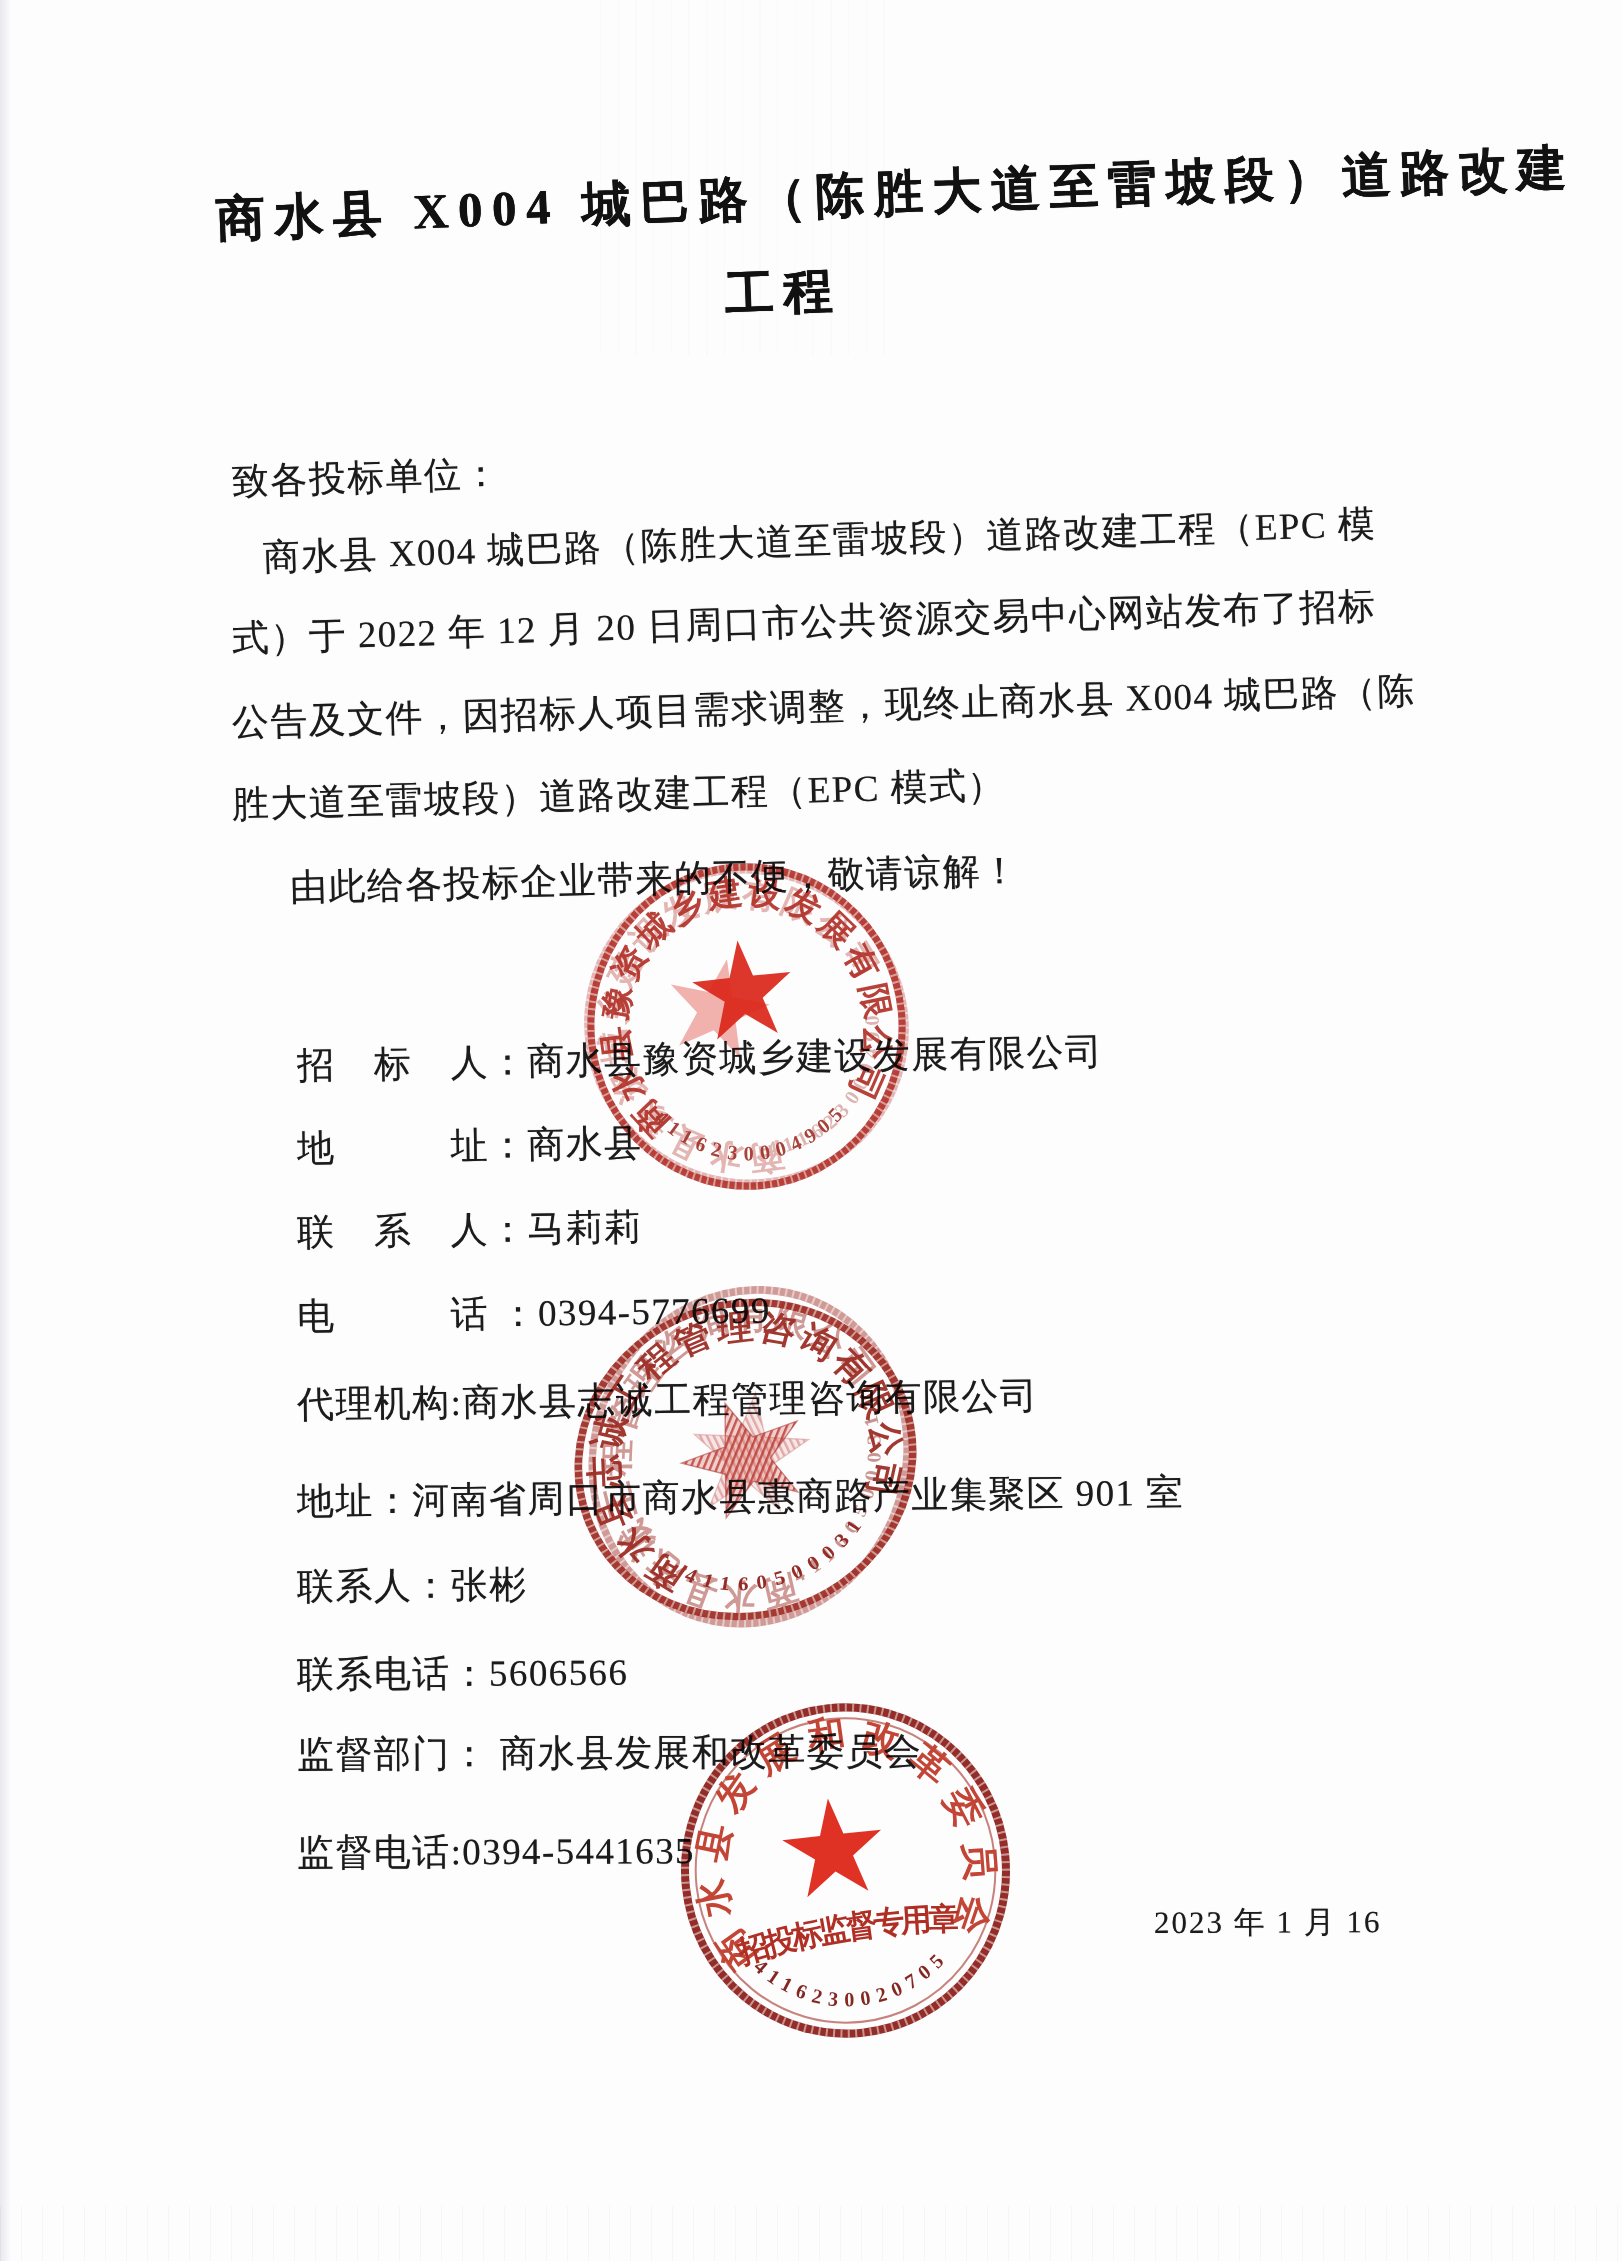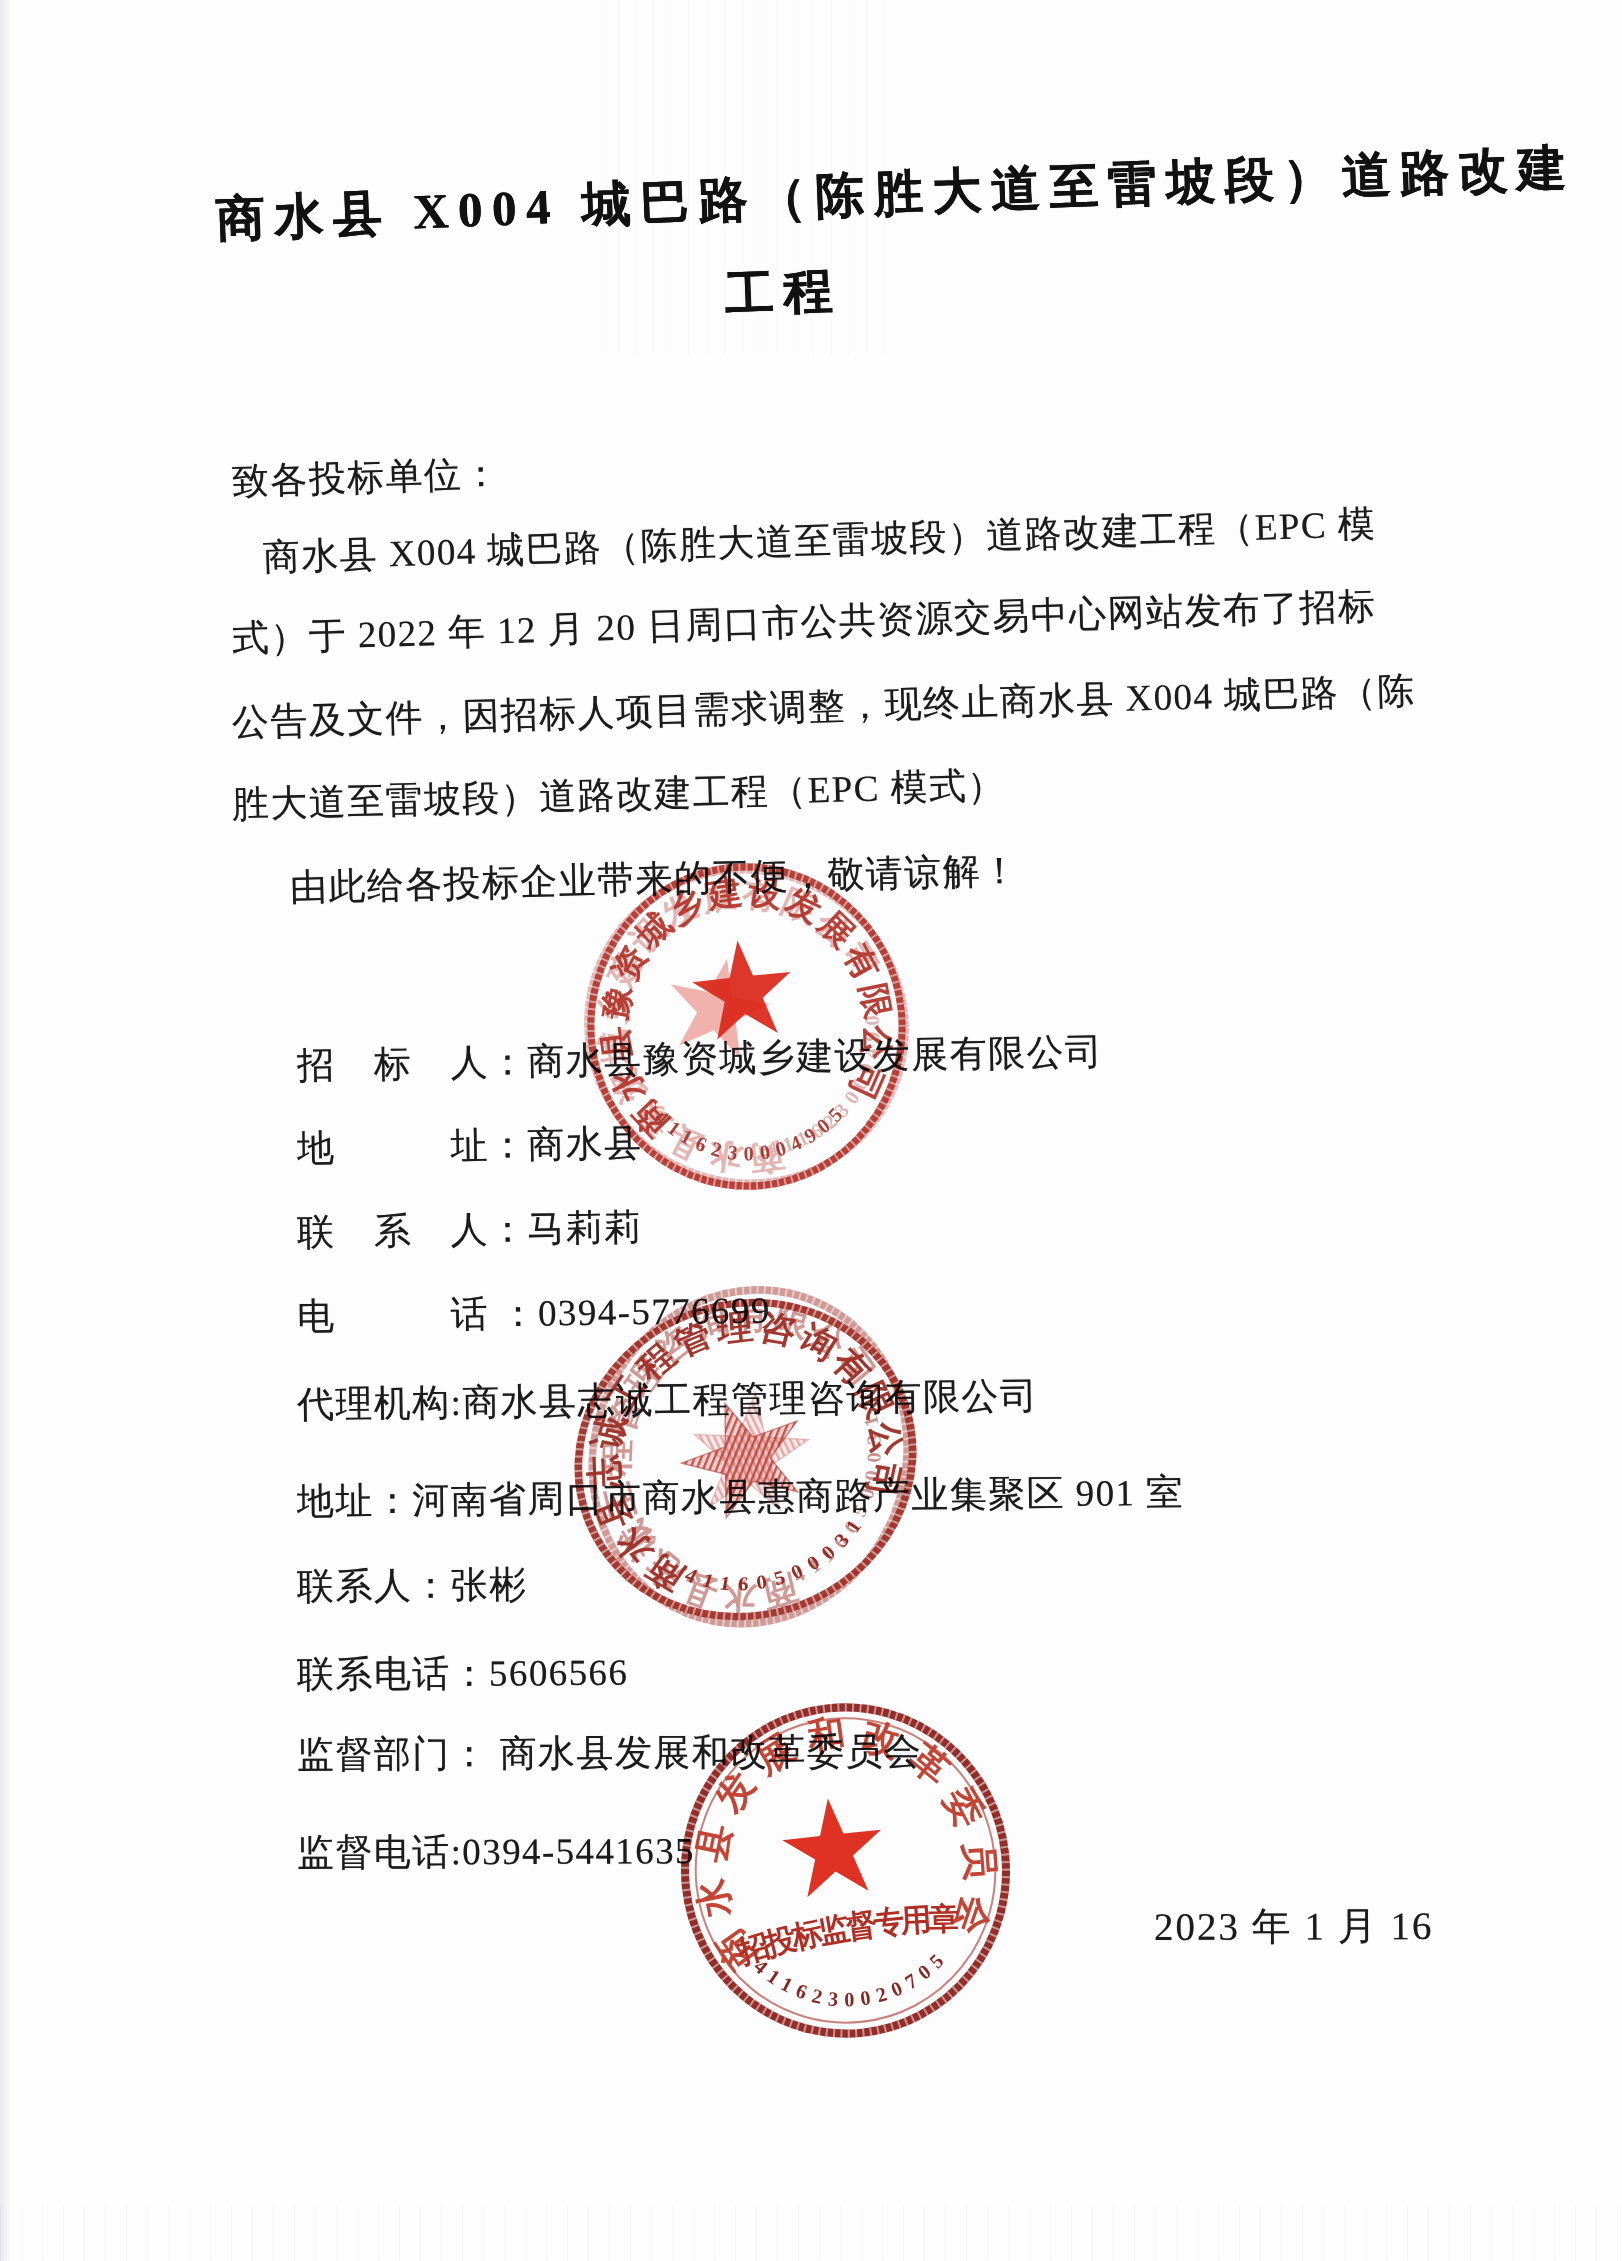--- a/index.html
+++ b/index.html
@@ -24,21 +24,21 @@
     transform-origin:left center;
     text-shadow:0 0 0.7px rgba(20,20,20,.55);
   }
   .title-line{
     font-size:49px;
     font-weight:bold;
     letter-spacing:9.5px;
     color:#111;
     text-shadow:0 0 0.7px rgba(0,0,0,.8),0.3px 0 0 rgba(0,0,0,.8);
   }
-  .date-line{font-size:39px;letter-spacing:2px;}
+  .date-line{font-size:31px;letter-spacing:2px;}
   .seal{
     position:absolute;
     overflow:visible;
     mix-blend-mode:multiply;
   }
   .seal text{font-family:"Liberation Serif","DejaVu Serif",serif;font-weight:bold;}
   .edge-strip{
     position:absolute;left:0;top:0;width:11px;height:2261px;
     background:linear-gradient(to right, #e2e2ea, rgba(255,255,255,0));
     opacity:.8;

